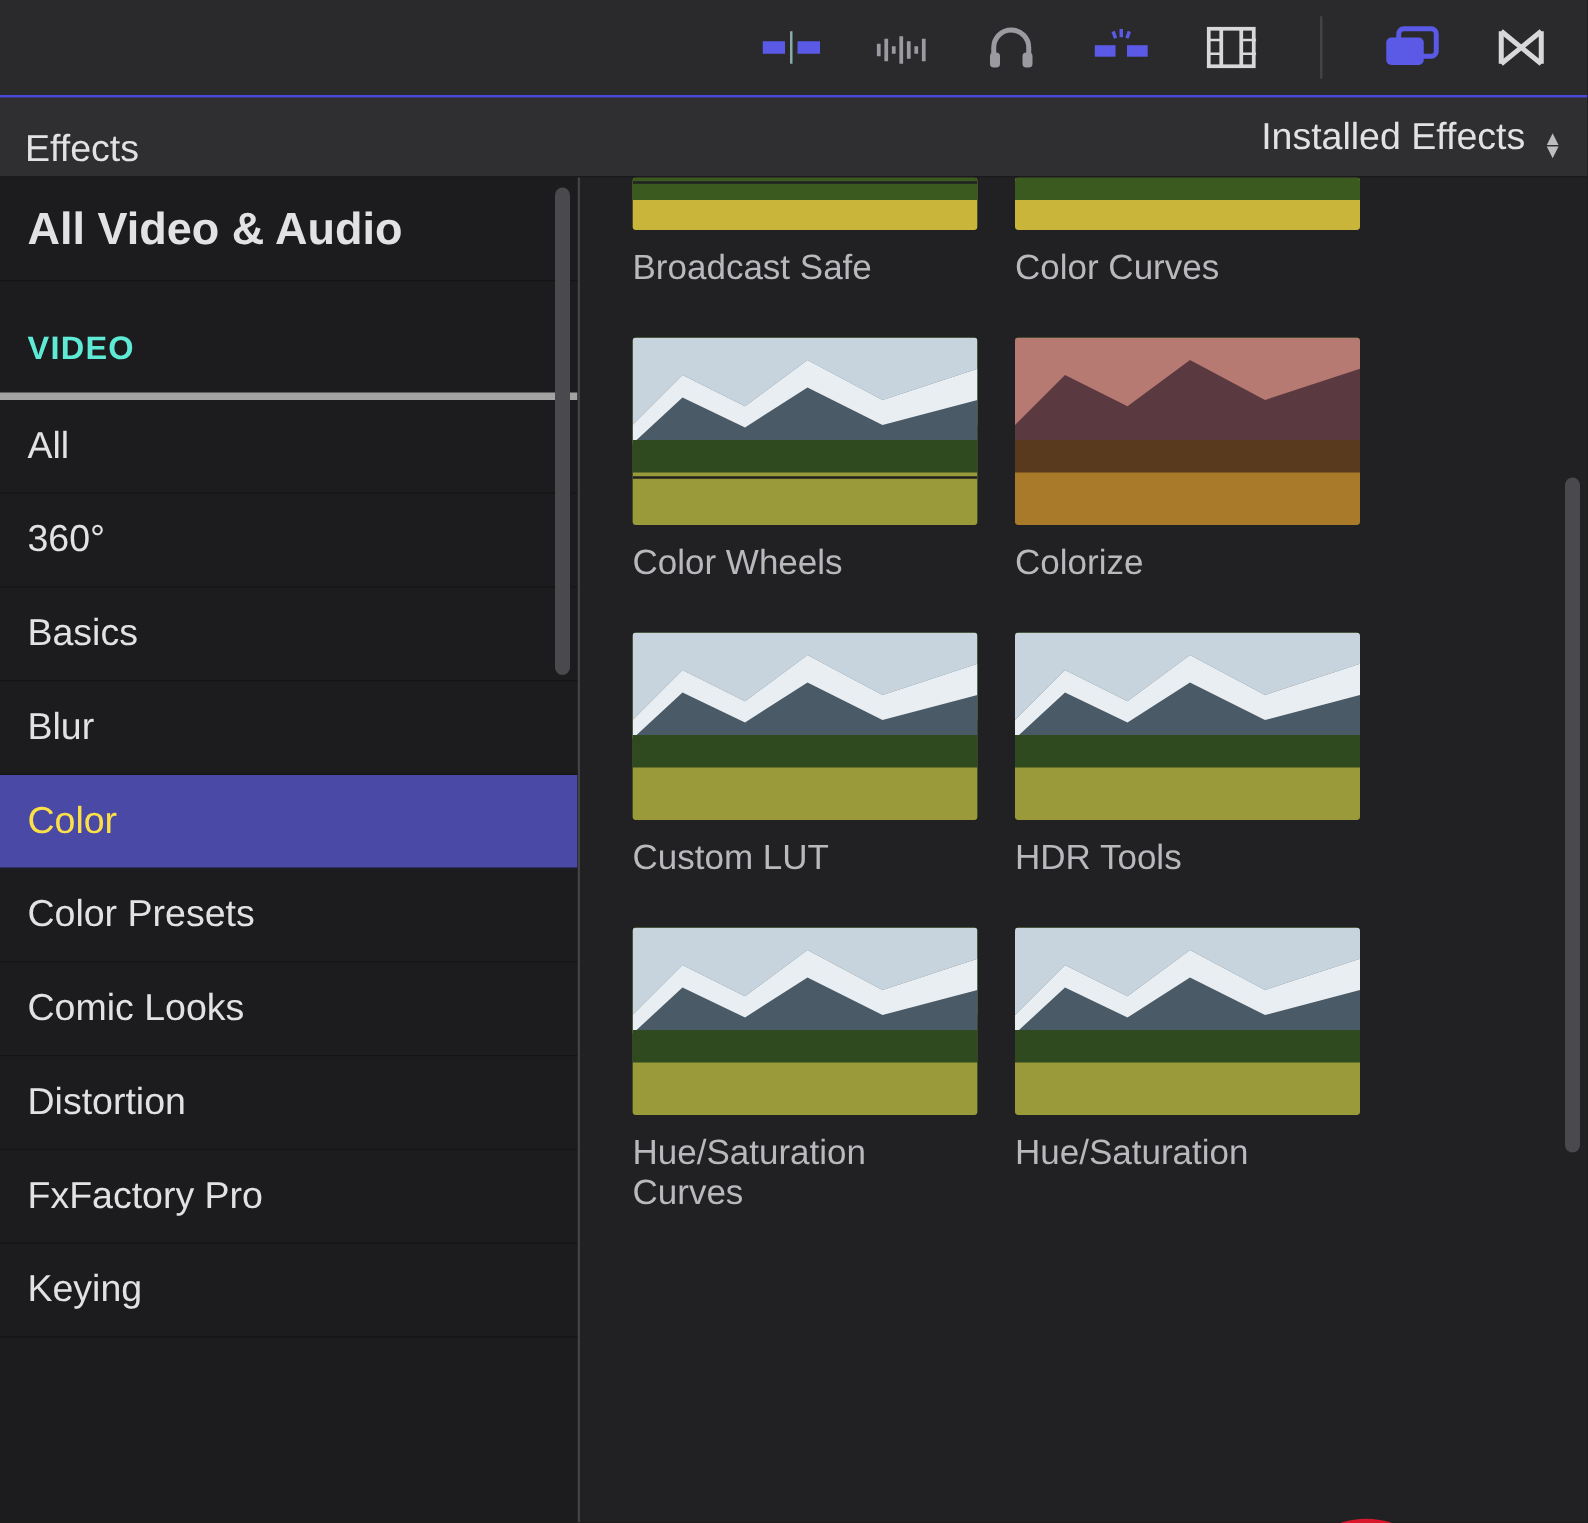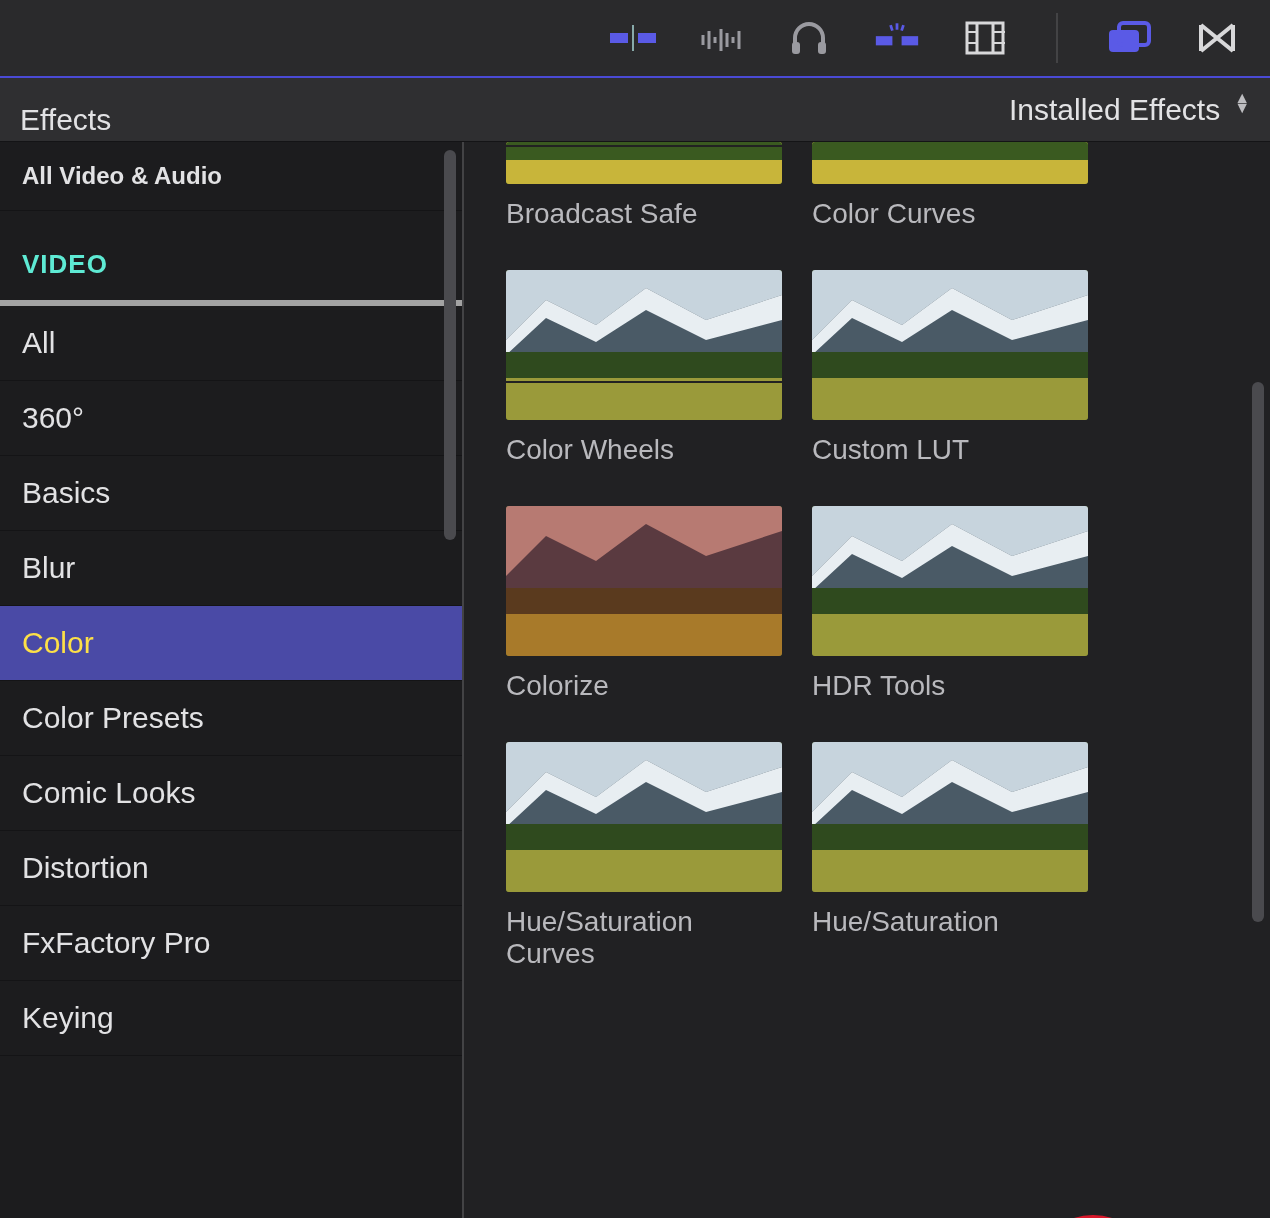--- a/index.html
+++ b/index.html
@@ -4,28 +4,28 @@
 <style>
   html,body{margin:0;padding:0;background:#1c1c1e;font-family:-apple-system,BlinkMacSystemFont,"Helvetica Neue",Arial,sans-serif;color:#ddd;width:1270px;height:1218px;overflow:hidden;}
   *{box-sizing:border-box;}
   .toolbar{height:78px;background:#2a2a2c;display:flex;align-items:center;justify-content:flex-end;padding-right:30px;border-bottom:2px solid #4a4ad6;position:relative;}
   .tool-group{display:flex;align-items:center;gap:42px;}
   .tool-btn{width:46px;height:46px;display:flex;align-items:center;justify-content:center;color:#9a9aa0;}
   .tool-btn.active{color:#5a5ae6;}
   .tool-sep{width:2px;height:50px;background:#434345;margin:0 6px;}
   .subbar{height:64px;background:#2f2f31;display:flex;align-items:center;padding:0 20px;justify-content:space-between;border-bottom:1px solid #141416;}
   .sub-title{font-size:30px;color:#e2e2e4;font-weight:500;margin-top:20px;}
-  .sub-drop{display:flex;align-items:flex-start;gap:14px;font-size:30px;color:#e2e2e4;}
+  .sub-drop{display:flex;align-items:flex-end;gap:14px;font-size:30px;color:#e2e2e4;}
   .sub-chevrons{display:flex;flex-direction:column;line-height:10px;color:#bdbdc0;font-size:16px;}
   .main{display:flex;height:calc(1218px - 78px - 64px);}
   .sidebar{width:462px;background:#1c1c1e;position:relative;overflow:hidden;}
   .side-scroll{position:absolute;right:6px;top:8px;width:12px;height:390px;background:#4a4a4e;border-radius:6px;}
   .gscroll{position:absolute;right:6px;top:240px;width:12px;height:540px;background:#4a4a4e;border-radius:6px;}
   .side-item{padding:20px 22px;font-size:30px;color:#e2e2e4;border-bottom:1px solid #141416;cursor:pointer;}
-  .side-item.heavy{font-weight:600;font-size:24px;}
+  .side-item.heavy{font-weight:600;font-size:36px;}
   .side-header{padding:38px 22px 20px;font-size:26px;font-weight:700;color:#5eead4;border-bottom:6px solid #a3a3a3;letter-spacing:1px;}
   .side-item.selected{background:#4a4aa6;color:#fde047;}
   .side-sep{width:2px;background:#434345;}
   .grid{flex:1;background:#212123;padding:0 30px 30px;overflow:hidden;position:relative;}
   .grid-inner{display:grid;grid-template-columns:276px 276px;gap:40px 30px;}
   .geff{display:flex;flex-direction:column;gap:14px;margin-left:12px;}
   .geff.top .gimg{height:42px;}
   .gimg{width:276px;height:150px;border-radius:3px;position:relative;background:#556b2f;overflow:hidden;}
   .glabel{font-size:28px;color:#b9b9bd;}
   svg.mountain{position:absolute;inset:0;width:100%;height:100%;}
@@ -162,41 +162,41 @@
               <rect y="82" width="276" height="30" fill="#2f4a1e"></rect>
               <rect y="108" width="276" height="42" fill="#9a9a3a"></rect>
               <line x1="0" y1="112" x2="276" y2="112" stroke="#222" stroke-width="2"></line>
             </svg>
           </div>
         <div class="glabel">Color Wheels</div>
       </div>
       <div class="geff">
         <div class="gimg">
             <svg class="mountain" viewBox="0 0 276 150" preserveAspectRatio="none">
-              <rect width="276" height="70" fill="#c7d4dd"></rect>
-              <polygon points="0,70 40,30 90,55 140,18 200,50 276,25 276,85 0,85" fill="#4a5a66"></polygon>
-              <polygon points="0,70 40,30 90,55 140,18 200,50 276,25 276,50 200,70 140,40 90,72 40,48 0,85" fill="#e8eef2"></polygon>
-              <rect y="82" width="276" height="30" fill="#2f4a1e"></rect>
-              <rect y="108" width="276" height="42" fill="#9a9a3a"></rect>
-            </svg>
-          </div>
-        <div class="glabel">Custom LUT</div>
-      </div>
-
-      <div class="geff">
-        <div class="gimg">
-            <svg class="mountain" viewBox="0 0 276 150" preserveAspectRatio="none">
               <rect width="276" height="70" fill="#b77a72"></rect>
               <polygon points="0,70 40,30 90,55 140,18 200,50 276,25 276,85 0,85" fill="#5a3a40"></polygon>
               <rect y="82" width="276" height="30" fill="#5a3a1e"></rect>
               <rect y="108" width="276" height="42" fill="#a87a2a"></rect>
             </svg>
           </div>
         <div class="glabel">Colorize</div>
       </div>
+
+      <div class="geff">
+        <div class="gimg">
+            <svg class="mountain" viewBox="0 0 276 150" preserveAspectRatio="none">
+              <rect width="276" height="70" fill="#c7d4dd"></rect>
+              <polygon points="0,70 40,30 90,55 140,18 200,50 276,25 276,85 0,85" fill="#4a5a66"></polygon>
+              <polygon points="0,70 40,30 90,55 140,18 200,50 276,25 276,50 200,70 140,40 90,72 40,48 0,85" fill="#e8eef2"></polygon>
+              <rect y="82" width="276" height="30" fill="#2f4a1e"></rect>
+              <rect y="108" width="276" height="42" fill="#9a9a3a"></rect>
+            </svg>
+          </div>
+        <div class="glabel">Custom LUT</div>
+      </div>
       <div class="geff">
         <div class="gimg">
             <svg class="mountain" viewBox="0 0 276 150" preserveAspectRatio="none">
               <rect width="276" height="70" fill="#c7d4dd"></rect>
               <polygon points="0,70 40,30 90,55 140,18 200,50 276,25 276,85 0,85" fill="#4a5a66"></polygon>
               <polygon points="0,70 40,30 90,55 140,18 200,50 276,25 276,50 200,70 140,40 90,72 40,48 0,85" fill="#e8eef2"></polygon>
               <rect y="82" width="276" height="30" fill="#2f4a1e"></rect>
               <rect y="108" width="276" height="42" fill="#9a9a3a"></rect>
             </svg>
           </div>

